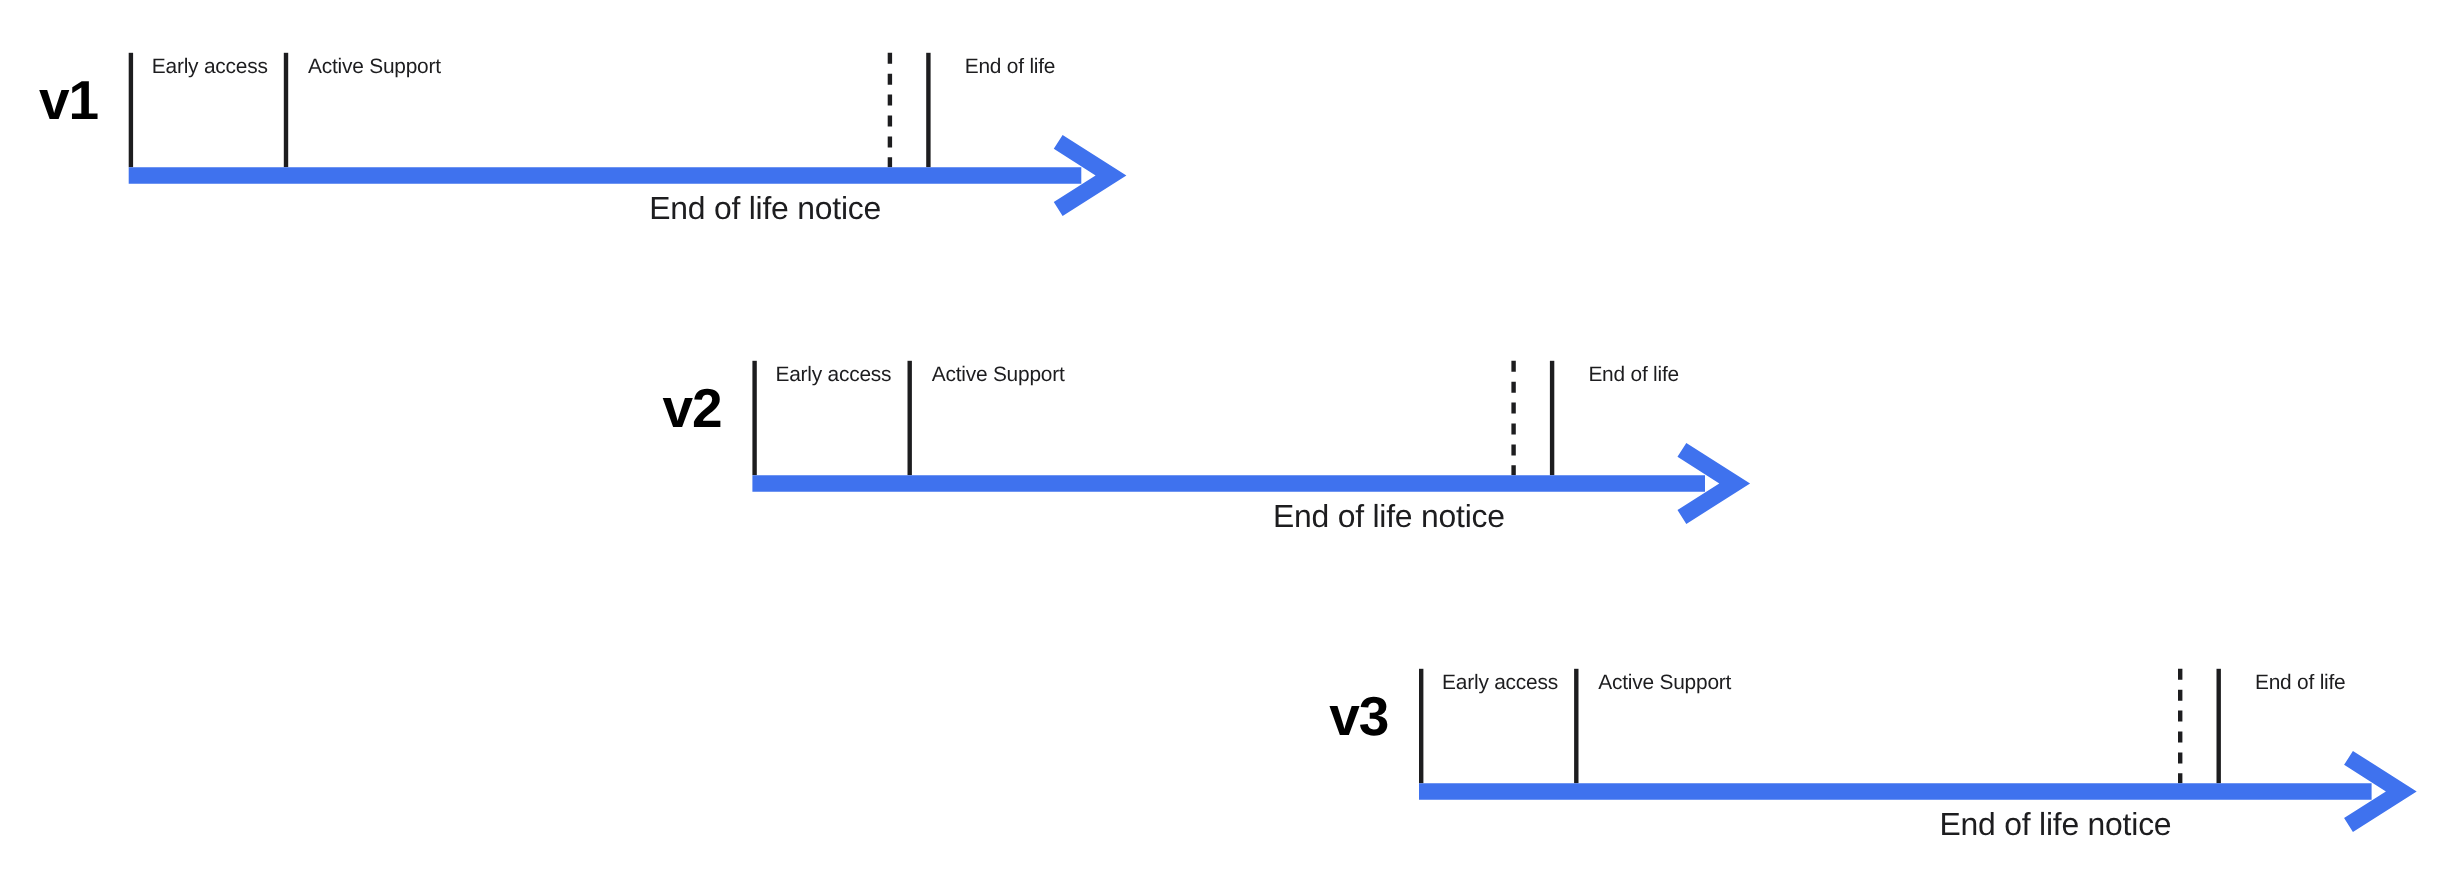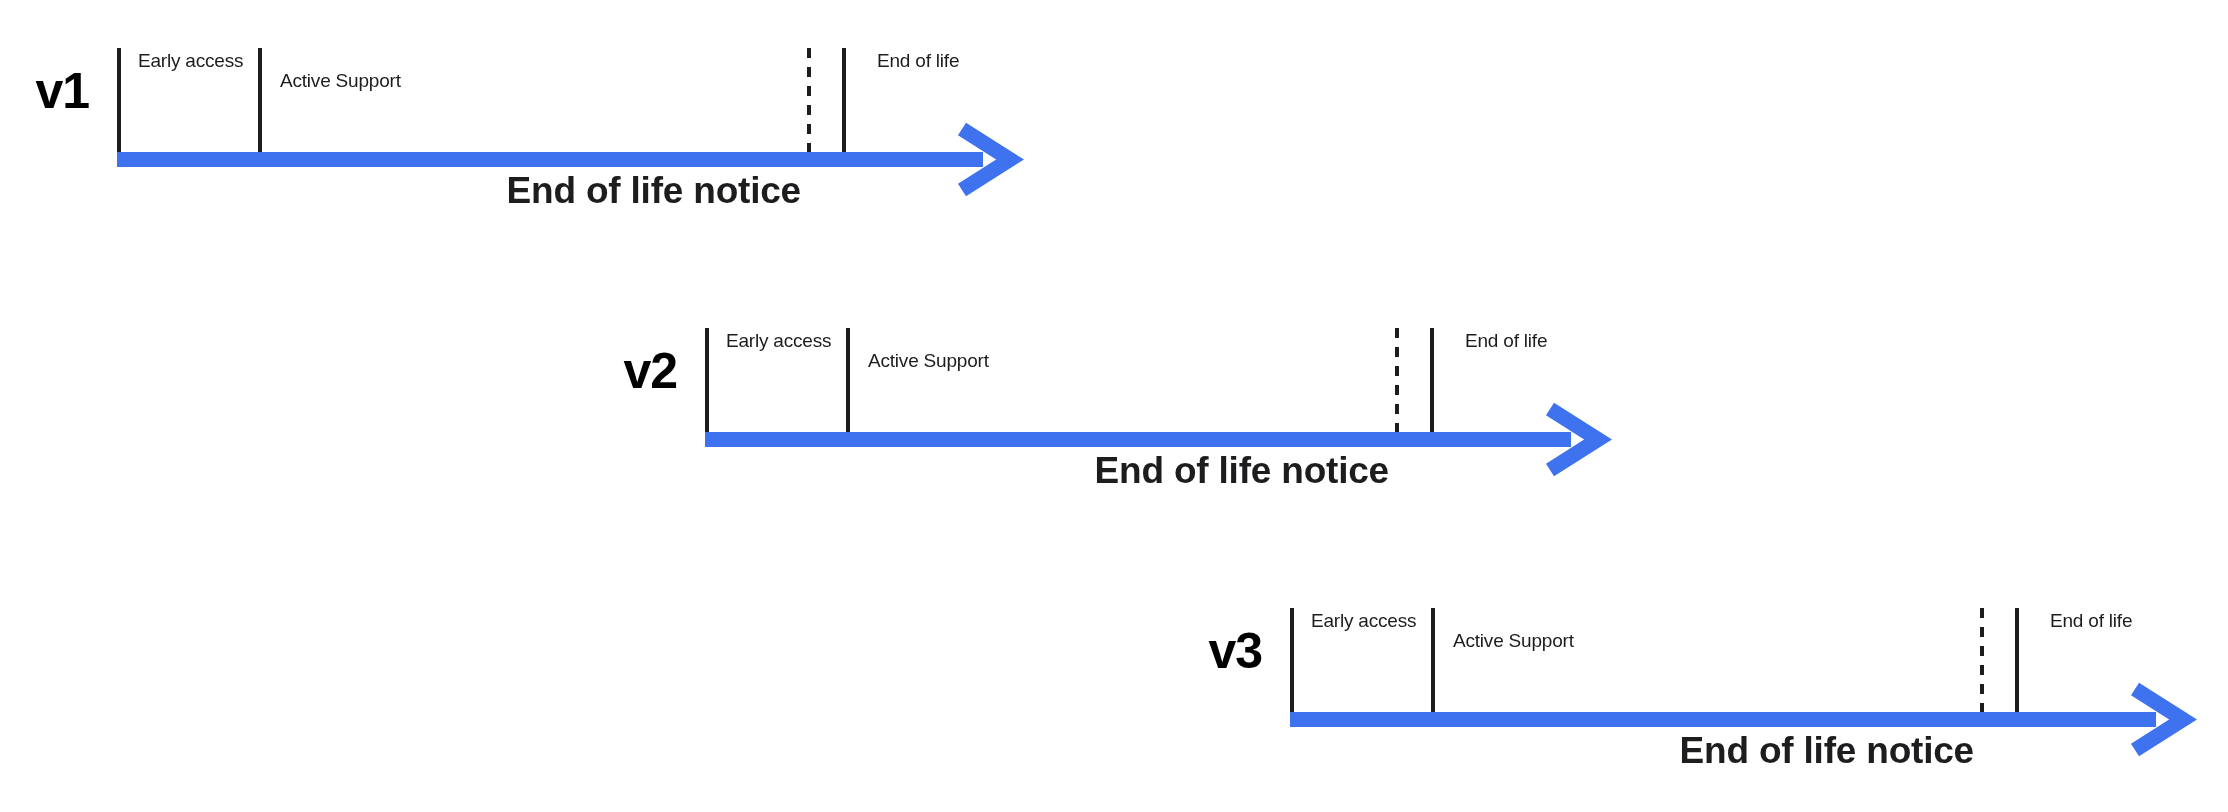--- a/index.html
+++ b/index.html
@@ -4,38 +4,38 @@
 <style>
   html,body { margin:0; padding:0; }
   .canvas {
     position:relative; width:2228px; height:812px;
     background:#ffffff; overflow:hidden;
     font-family:"Liberation Sans","DejaVu Sans",sans-serif;
     color:#1d1d1f;
   }
   .row { position:absolute; width:1070px; height:175px; }
   .row-v1 { left:7px;    top:48px;  }
-  .row-v2 { left:595px;  top:328px; }
+  .row-v2 { left:574px;  top:328px; }
   .row-v3 { left:1180px; top:608px; }
 
   .version {
     position:absolute; left:0; top:15px; width:82px;
     text-align:right; font-size:50px; font-weight:700;
     line-height:56px; letter-spacing:-1px; color:#000000;
   }
   .phase-label {
     position:absolute; top:-4px; font-size:19px; font-weight:400;
     line-height:33px; letter-spacing:-0.2px; color:#1d1d1f;
   }
   .lbl-early  { left:131px; width:128px; }
-  .lbl-active { left:273px; white-space:nowrap;margin-top:20px; }
+  .lbl-active { left:273px; white-space:nowrap; }
   .lbl-eol    { left:857px; white-space:nowrap;margin-left:13px; }
   .lbl-notice {
     position:absolute; top:126px; left:440px; width:354px;
-    text-align:right; font-size:37px; font-weight:700;
+    text-align:right; font-size:29px; font-weight:400;
     line-height:33px; letter-spacing:-0.2px; color:#1d1d1f;
     white-space:nowrap;
   }
 
   svg.axis { position:absolute; left:0; top:0; overflow:visible; display:block; }
   .tick   { stroke:#1d1d1f; stroke-width:4; }
   .dashed { stroke-dasharray:10 9; }
   .bar    { stroke:#3f72ee; stroke-width:15; }
   .head   { stroke:#3f72ee; stroke-width:15; fill:none;
             stroke-linejoin:miter; stroke-miterlimit:10; stroke-linecap:butt; }

